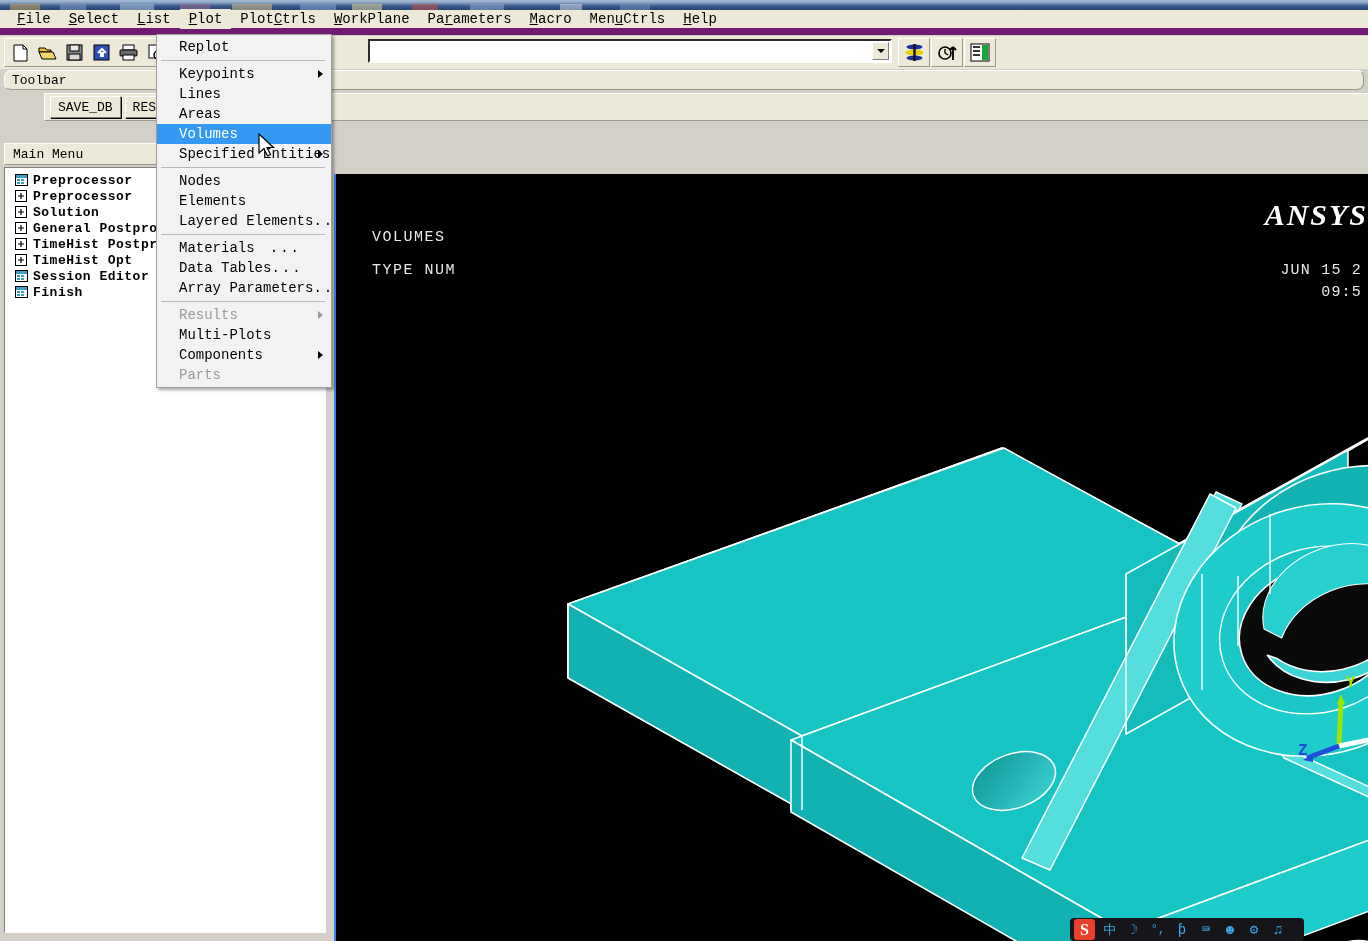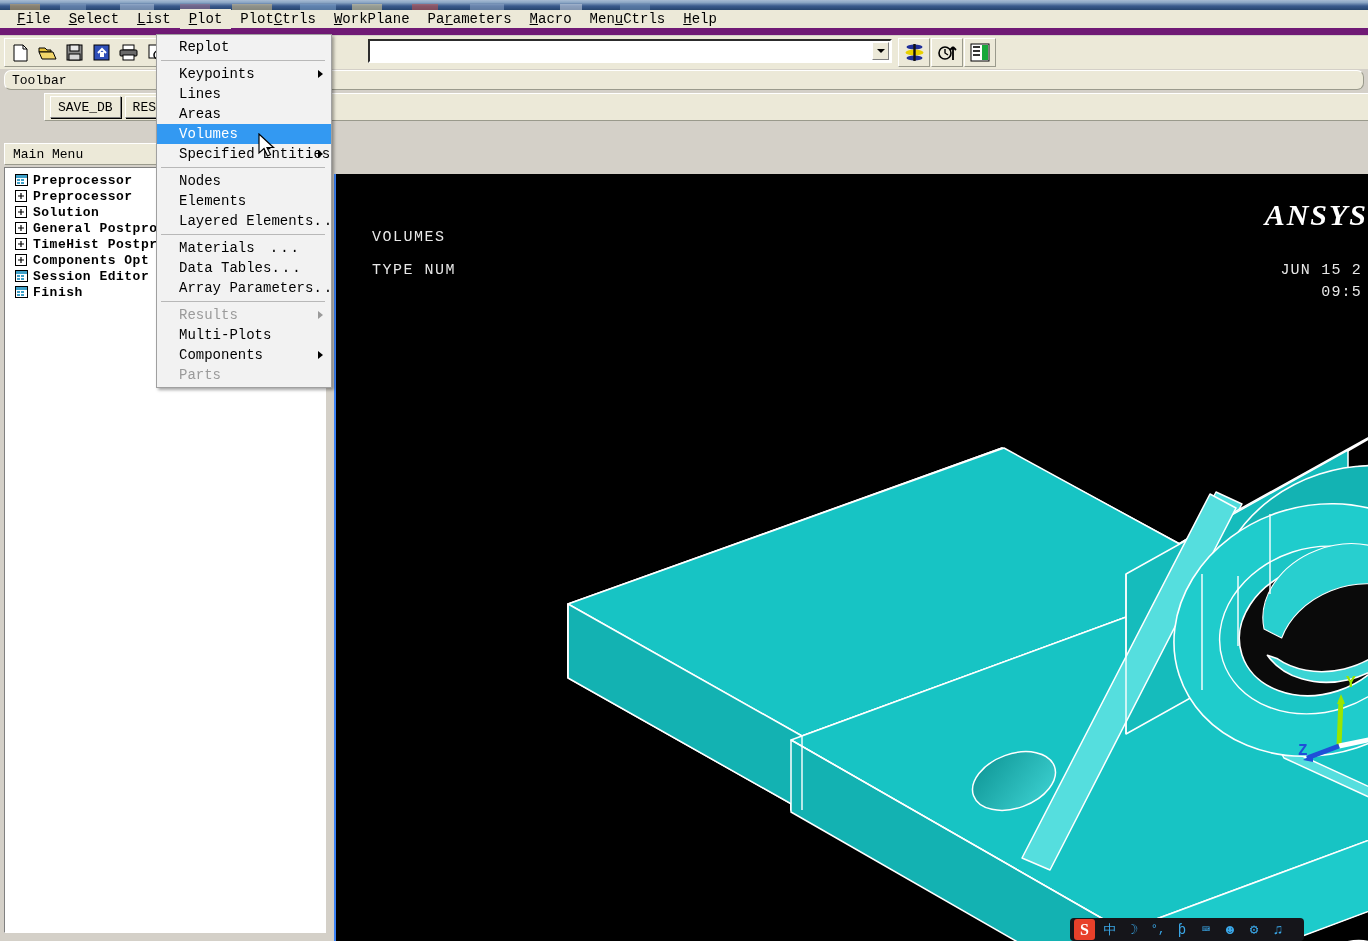--- a/index.html
+++ b/index.html
@@ -352,21 +352,21 @@
         <rect x="0.5" y="0.5" width="11" height="11" fill="#fff" stroke="#000"></rect>
         <path d="M3 6h6M6 3v6" stroke="#000" stroke-width="1.2"></path>
       </svg>
     <span class="tree-label">TimeHist Postpro</span>
   </div>
   <div class="tree-row">
     <svg class="tree-ico" viewBox="0 0 13 12">
         <rect x="0.5" y="0.5" width="11" height="11" fill="#fff" stroke="#000"></rect>
         <path d="M3 6h6M6 3v6" stroke="#000" stroke-width="1.2"></path>
       </svg>
-    <span class="tree-label">Components Opt</span>
+    <span class="tree-label">TimeHist Opt</span>
   </div>
   <div class="tree-row">
     <svg class="tree-ico" viewBox="0 0 13 12">
         <rect x="0.5" y="0.5" width="12" height="11" fill="#fff" stroke="#000"></rect>
         <rect x="1" y="1" width="11" height="3" fill="#3ea0c8"></rect>
         <rect x="2" y="5" width="3" height="2" fill="#3ea0c8"></rect>
         <rect x="6" y="5" width="3" height="2" fill="#3ea0c8"></rect>
         <rect x="2" y="8" width="3" height="2" fill="#3ea0c8"></rect>
         <rect x="6" y="8" width="3" height="2" fill="#3ea0c8"></rect>
       </svg>

